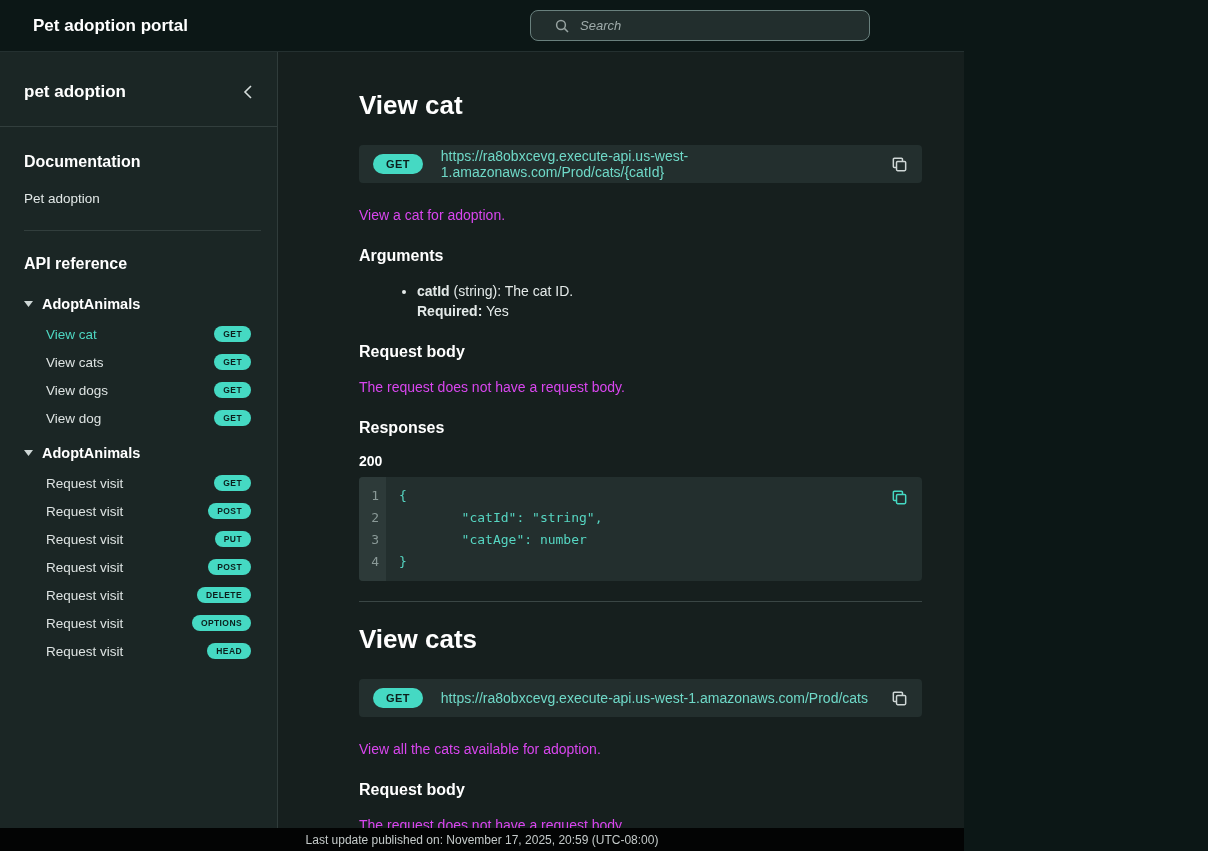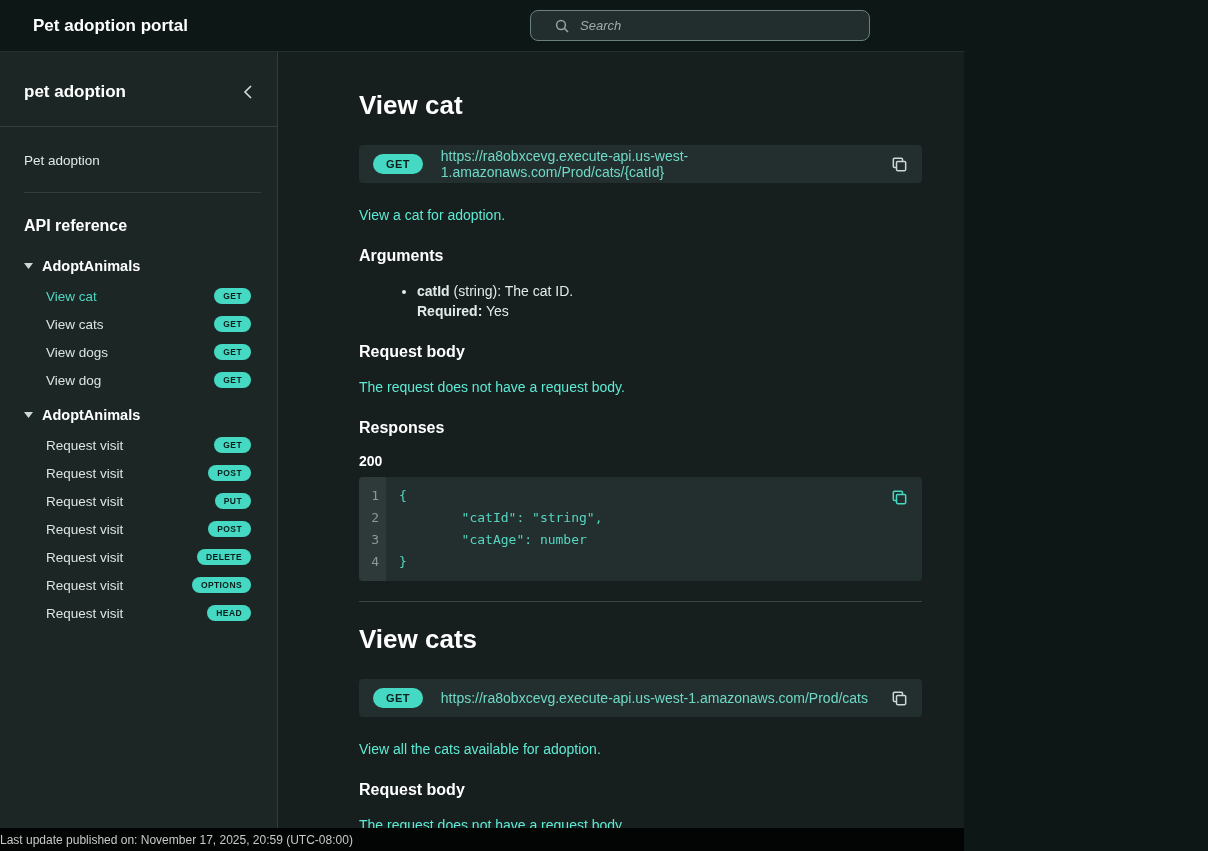--- a/index.html
+++ b/index.html
@@ -34,36 +34,36 @@
   .side-item.selected .side-label { color:#4ed7c2; }
   .badge { background:#45d9c3; color:#0c1f1c; font-size:8.5px; font-weight:700; letter-spacing:.4px; padding:3px 9px; border-radius:9px; white-space:nowrap; }
 
   
   .content { flex:1; overflow:hidden; padding:38px 42px 0 81px; background:#161f1e; }
   .op-title { color:#fff; font-size:26px; font-weight:700; margin:0 0 24px; }
   .endpoint-bar { height:38px; background:#232f2e; border-radius:4px; display:flex; align-items:center; padding:0 14px; gap:18px; margin:0 0 22px; }
   .method-pill { background:#45d9c3; color:#0c1f1c; font-size:11px; font-weight:700; letter-spacing:.4px; padding:4px 13px; border-radius:11px; }
   .endpoint-url { color:#6fd9c8; font-size:14px; text-decoration:none; flex:1; cursor:pointer; }
   .copy-btn { background:none; border:none; cursor:pointer; padding:0; display:flex; }
-  .op-text { color:#5eead4; font-size:14px; line-height:20px; margin:0 0 22px; }
+  .op-text { color:#d946ef; font-size:14px; line-height:20px; margin:0 0 22px; }
   .sub-heading { color:#fff; font-size:16px; font-weight:700; margin:0 0 16px; }
   .args-list { margin:12px 0 22px; padding:0 0 0 58px; color:#e4eae9; font-size:14px; line-height:20px; }
   .arg-name { font-weight:700; }
   .req-label { font-weight:700; }
   .status-code { color:#fff; font-weight:700; font-size:14px; margin:13px 0 8px; }
   .code-block { display:flex; background:#232f2e; border-radius:4px; position:relative; margin:0 0 20px; overflow:hidden; }
   .code-gutter { background:#2d3a39; padding:8px 0; width:27px; flex:0 0 27px; }
   .ln { color:#8a9997; font-family:"DejaVu Sans Mono",monospace; font-size:13px; line-height:22px; text-align:right; padding-right:7px; }
   .code-lines { padding:8px 0 8px 13px; flex:1; }
   .code-line { color:#56d6c2; font-family:"DejaVu Sans Mono",monospace; font-size:13px; line-height:22px; white-space:pre; }
   .code-copy { position:absolute; top:12px; right:14px; }
   hr.op-divider { border:none; border-top:1px solid #3a4645; margin:0 0 22px; }
 
   
-  .footer { position:absolute; left:0; bottom:0; width:100%; height:23px; background:#030404; display:flex; align-items:center; z-index:5; }
+  .footer { position:absolute; left:0; bottom:0; width:100%; height:23px; background:#030404; display:flex; align-items:center; justify-content:center; z-index:5; }
   .footer-text { color:#c4cac9; font-size:12px; }
 </style>
 </head>
 <body>
 
 <div class="app">
 
   <header class="topbar">
     <div class="brand">Pet adoption portal</div>
     <div class="search-box">
@@ -86,20 +86,21 @@
           <span style="display:flex;">
             <svg width="10" height="14" viewBox="0 0 10 14">
                 <path d="M8 1 L2 7 L8 13" stroke="#d5dcdb" stroke-width="1.6" fill="none"></path>
               </svg>
           </span>
         </button>
       </div>
       <hr class="full-div">
 
       <div class="docs-section">
+        <h3 class="docs-heading">Documentation</h3>
         <a class="doc-link">Pet adoption</a>
       </div>
       <hr class="inset-div">
 
       <div class="api-section">
         <h3 class="api-heading">API reference</h3>
 
         <div>
           <div class="group-header">
             <span style="display:flex;">

